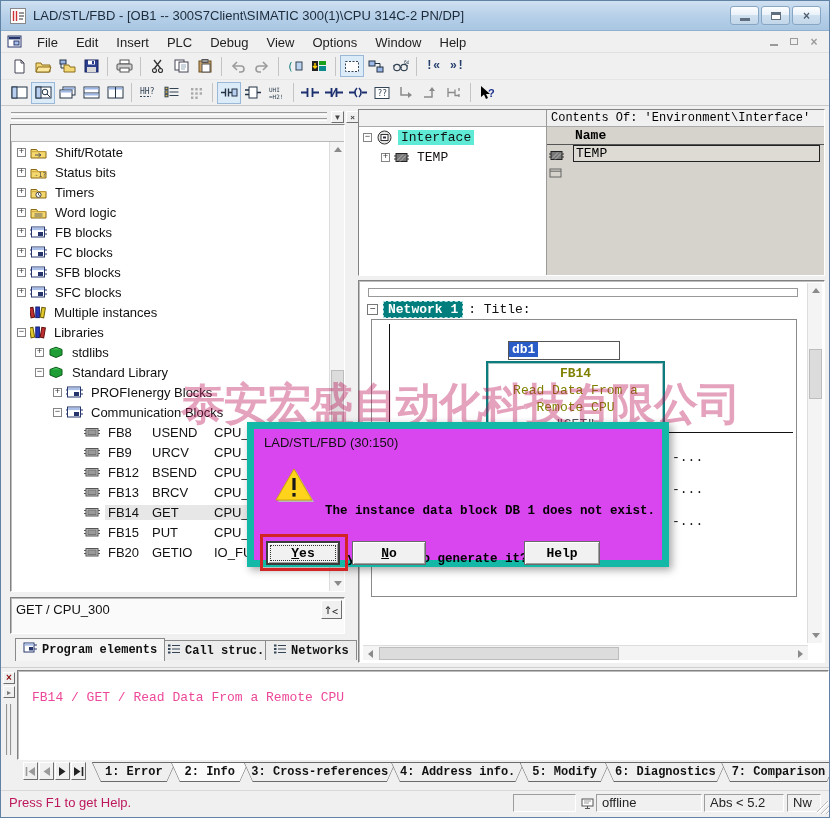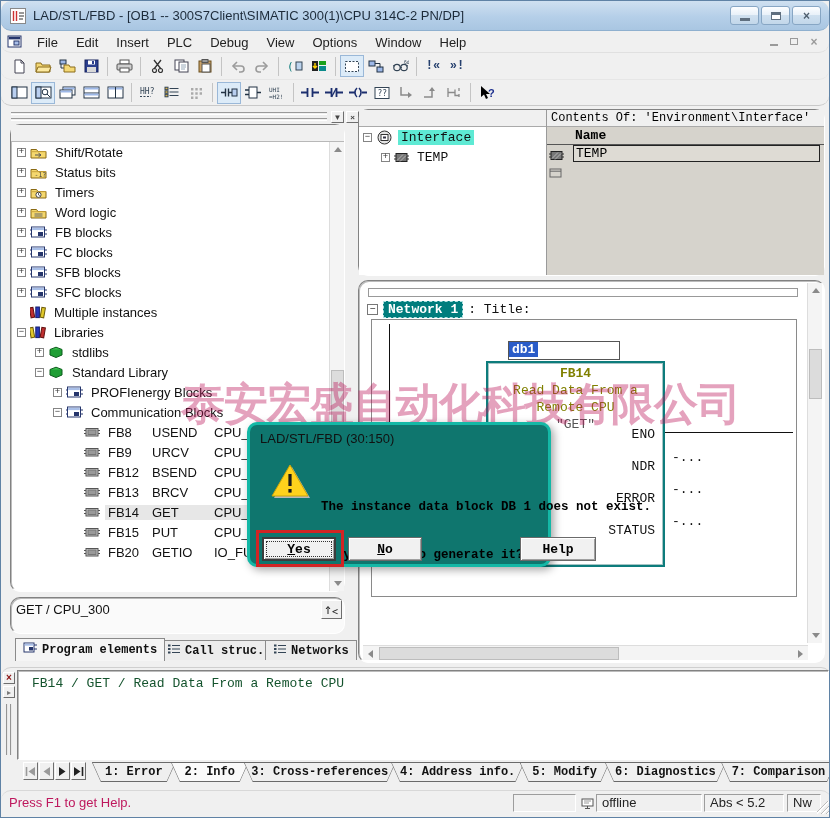--- a/index.html
+++ b/index.html
@@ -1,19 +1,19 @@
 <!DOCTYPE html>
 <html><head>
 <meta charset="utf-8">
 <style>
   html,body{margin:0;padding:0;background:#888;}
   *{box-sizing:border-box;}
   .window{position:relative;width:830px;height:818px;background:#f0f0f0;
     border:1px solid #5f82a5;font-family:"Liberation Sans",sans-serif;overflow:hidden;}
-  .abs{position:absolute;border-radius:10px;}
+  .abs{position:absolute;}
   .mono{font-family:"Liberation Mono","DejaVu Sans Mono",monospace;}
   .sunken{border:1px solid;border-color:#828282 #fff #fff #828282;box-shadow:inset 1px 1px 0 rgba(64,64,64,.35);}
   .raised{border:1px solid;border-color:#fff #6e6e6e #6e6e6e #fff;background:#f0f0f0;}
 
   
   .titlebar{left:0;top:0;width:100%;height:30px;background:linear-gradient(#cfe0f0,#b5cfe8 55%,#a9c6e2);border-bottom:1px solid #8fb0cf;}
   .title-text{left:32px;top:7px;font-size:13px;color:#1d2b3a;}
   .wbtn{top:5px;width:29px;height:19px;border:1px solid #87a6c4;border-radius:3px;
     background:linear-gradient(#fdfeff,#e9f1f9 45%,#cfe0ef 50%,#c2d7ea);display:flex;align-items:center;justify-content:center;}
   .g-min{width:10px;height:3px;background:#5f6f7f;margin-top:7px;}
@@ -100,39 +100,39 @@
   .pin{position:absolute;right:8px;font-family:"Liberation Mono",monospace;font-size:13px;color:#111;height:16px;}
   .pin-val{position:absolute;left:300px;font-family:"Liberation Mono",monospace;font-size:13px;color:#111;}
   .eno-line{position:absolute;left:293px;top:112px;width:128px;height:1px;background:#111;}
   .hscroll{position:absolute;left:4px;top:364px;width:445px;height:15px;background:#f4f4f4;border-top:1px solid #ddd;}
   .harrow{position:absolute;top:1px;width:13px;height:13px;display:flex;align-items:center;justify-content:center;}
   .tri-left{width:0;height:0;border-top:4px solid transparent;border-bottom:4px solid transparent;border-right:5px solid #8a8a8a;}
   .tri-right{width:0;height:0;border-top:4px solid transparent;border-bottom:4px solid transparent;border-left:5px solid #8a8a8a;}
   .hthumb{position:absolute;top:1px;height:13px;background:#dcdcdc;border:1px solid #bdbdbd;}
 
   
-  .dialog{left:246px;top:421px;width:304px;height:145px;background:#0f766e;border:3px solid #14b8a6;
+  .dialog{left:246px;top:421px;width:422px;height:145px;background:#d946ef;border:7px solid #14b8a6;
     box-shadow:3px 3px 8px rgba(0,0,0,.35);z-index:100;}
   .dlg-title{position:absolute;left:10px;top:6px;font-size:13px;color:#111;}
   .dlg-icon{position:absolute;left:20px;top:38px;}
   .dlg-msg{position:absolute;left:71px;top:42px;font-family:"Liberation Mono","DejaVu Sans Mono",monospace;font-size:12.5px;font-weight:bold;color:#000;line-height:16px;white-space:pre;}
   .dlg-btn{position:absolute;top:112px;width:74px;height:24px;background:#f1f1f1;border:1px solid #6a6a6a;
     box-shadow:inset 1px 1px 0 #fff,inset -1px -1px 0 #a0a0a0;display:flex;align-items:center;justify-content:center;
     font-family:"Liberation Mono","DejaVu Sans Mono",monospace;font-weight:bold;font-size:13px;color:#000;}
   .dlg-btn.focused{border:2px solid #3c3c3c;outline:1px dotted #333;outline-offset:-5px;}
   .red-box{position:absolute;left:6px;top:105px;width:88px;height:37px;border:3px solid #d22424;z-index:5;}
 
   
   .output-panel{left:0;top:666px;width:830px;height:120px;background:#f0f0f0;border-top:1px solid #cfcfcf;}
   .out-strip{position:absolute;left:1px;top:2px;width:14px;bottom:28px;}
   .out-x{position:absolute;left:1px;top:2px;width:12px;height:12px;display:flex;align-items:center;justify-content:center;font-size:10px;font-weight:bold;color:#8a1010;line-height:1;}
   .out-a{position:absolute;left:1px;top:16px;width:12px;height:12px;display:flex;align-items:center;justify-content:center;font-size:8px;color:#777;}
   .out-grooves{position:absolute;left:4px;top:34px;bottom:4px;width:6px;border-left:2px groove #e8e8e8;border-right:2px groove #e8e8e8;}
   .out-content{position:absolute;left:16px;top:2px;right:2px;height:90px;background:#fff;}
-  .out-text{position:absolute;left:14px;top:5px;font-family:"Liberation Mono","DejaVu Sans Mono",monospace;font-size:13px;color:#14532d;text-align:center;}
+  .out-text{position:absolute;left:14px;top:19px;font-family:"Liberation Mono","DejaVu Sans Mono",monospace;font-size:13px;color:#ec4899;text-align:center;}
   .out-tabs{position:absolute;left:0;top:94px;right:0;height:24px;display:flex;align-items:flex-start;padding-left:22px;}
   .vcr{width:17px;height:18px;margin-right:1px;display:inline-flex;align-items:center;justify-content:center;}
   .ttab{position:relative;height:20px;margin-right:-5px;display:inline-flex;clip-path:polygon(0 0,100% 0,calc(100% - 9px) 100%,9px 100%);background:#6a6a6a;}
   .ttab s{visibility:hidden;text-decoration:none;padding:0 20px;font-family:"Liberation Mono",monospace;font-weight:bold;font-size:12px;}
   .ttab i{position:absolute;inset:1px;clip-path:polygon(0 0,100% 0,calc(100% - 8px) 100%,8px 100%);background:#efefef;display:flex;align-items:center;justify-content:center;font-style:normal;font-family:"Liberation Mono","DejaVu Sans Mono",monospace;font-weight:bold;font-size:12px;color:#111;}
   .ttab.active i{background:#fafafa;}
 
   
   .statusbar{left:0;top:789px;width:830px;height:25px;background:#f0f0f0;border-top:1px solid #d8d8d8;}
   .sb-help{position:absolute;left:8px;top:4px;font-size:13px;color:#be185d;}

